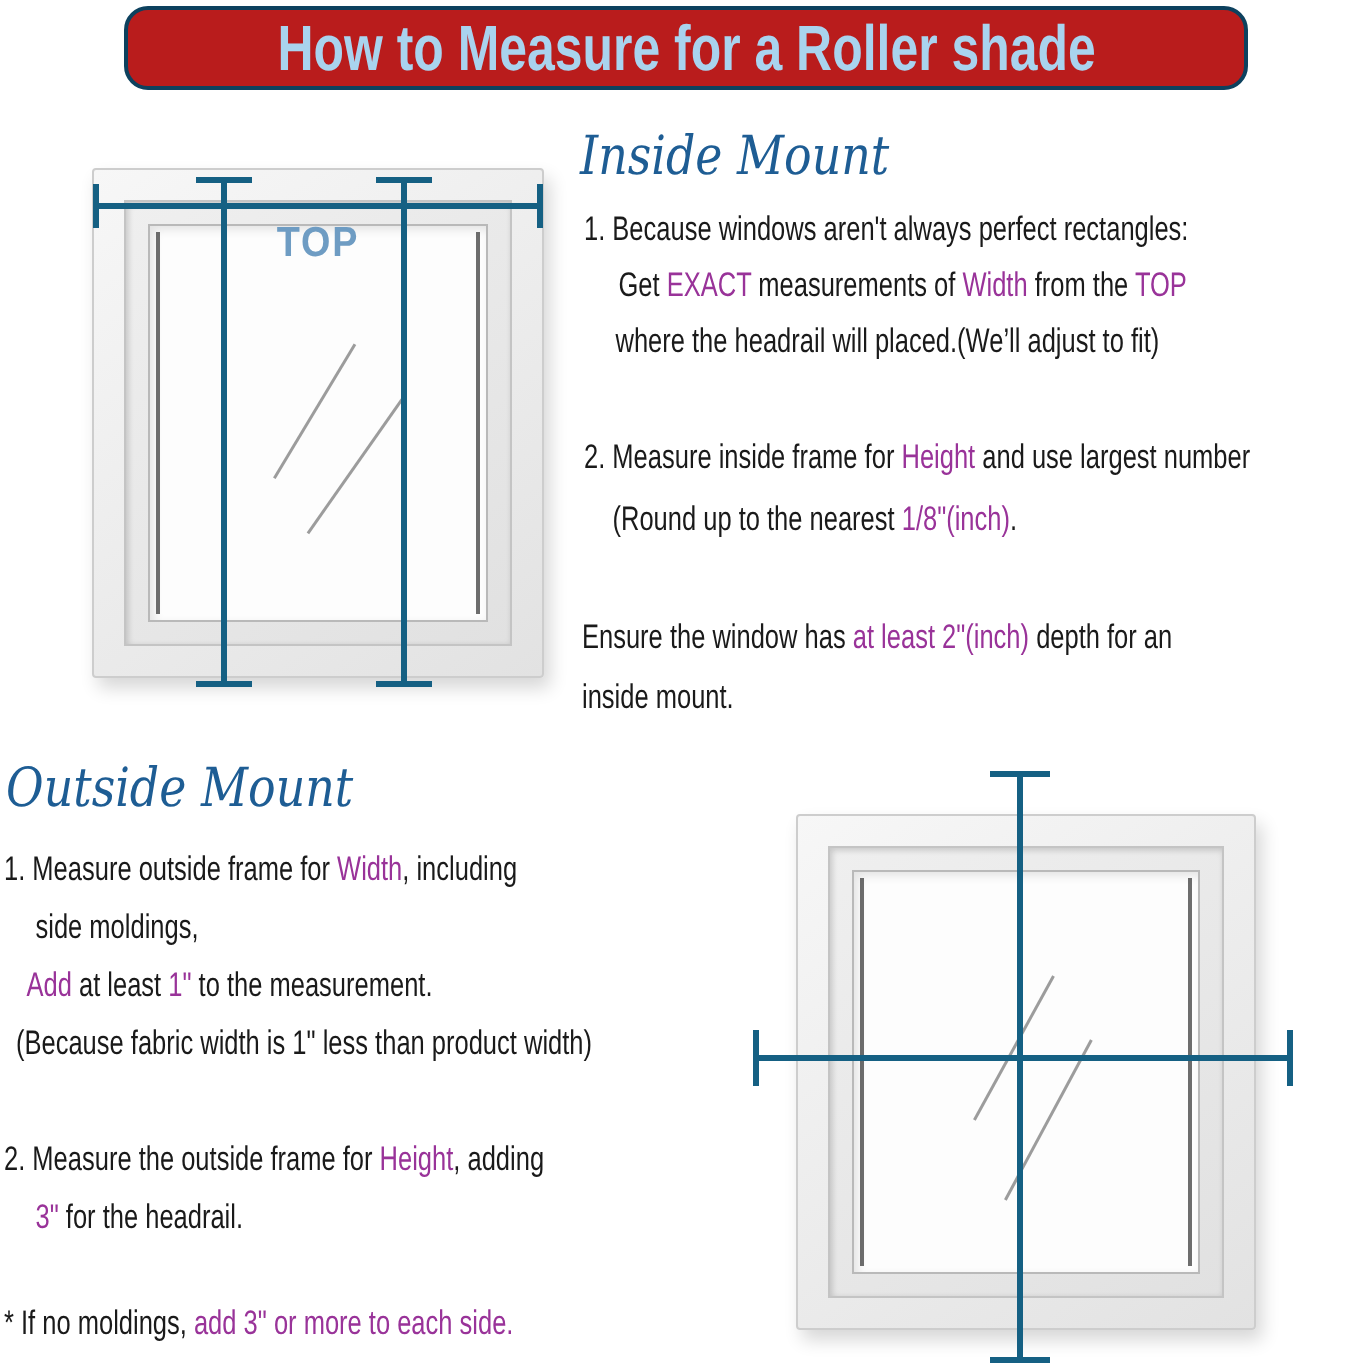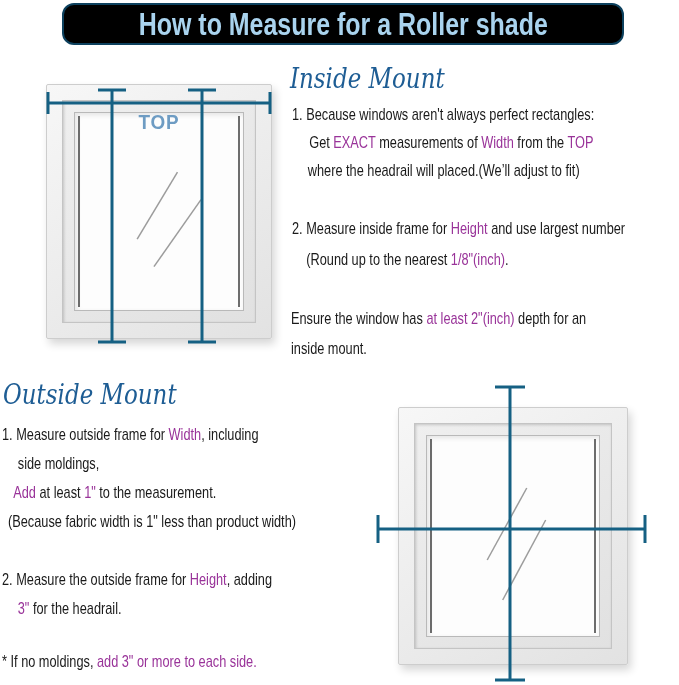--- a/index.html
+++ b/index.html
@@ -50,21 +50,21 @@
   
   .measure{position:absolute;overflow:visible;}
   .m1{left:38px;top:78px;width:240px;height:275px;}
   .m2{left:368px;top:380px;width:290px;height:306px;}
 </style>
 </head>
 <body>
 
 <div class="page">
 
-  <div class="header-bar" style="background-color: #000000;">
+  <div class="header-bar" style="background-color: #b91c1c;">
     <div class="header-title" style="color: rgb(169, 211, 238);">How to Measure for a Roller shade</div>
   </div>
 
   <div class="window win1">
     <div class="win-outer">
       <div class="win-mid">
         <div class="win-glass">
           <div class="slit slit-l"></div>
           <div class="slit slit-r"></div>
           <svg class="refl-svg">

